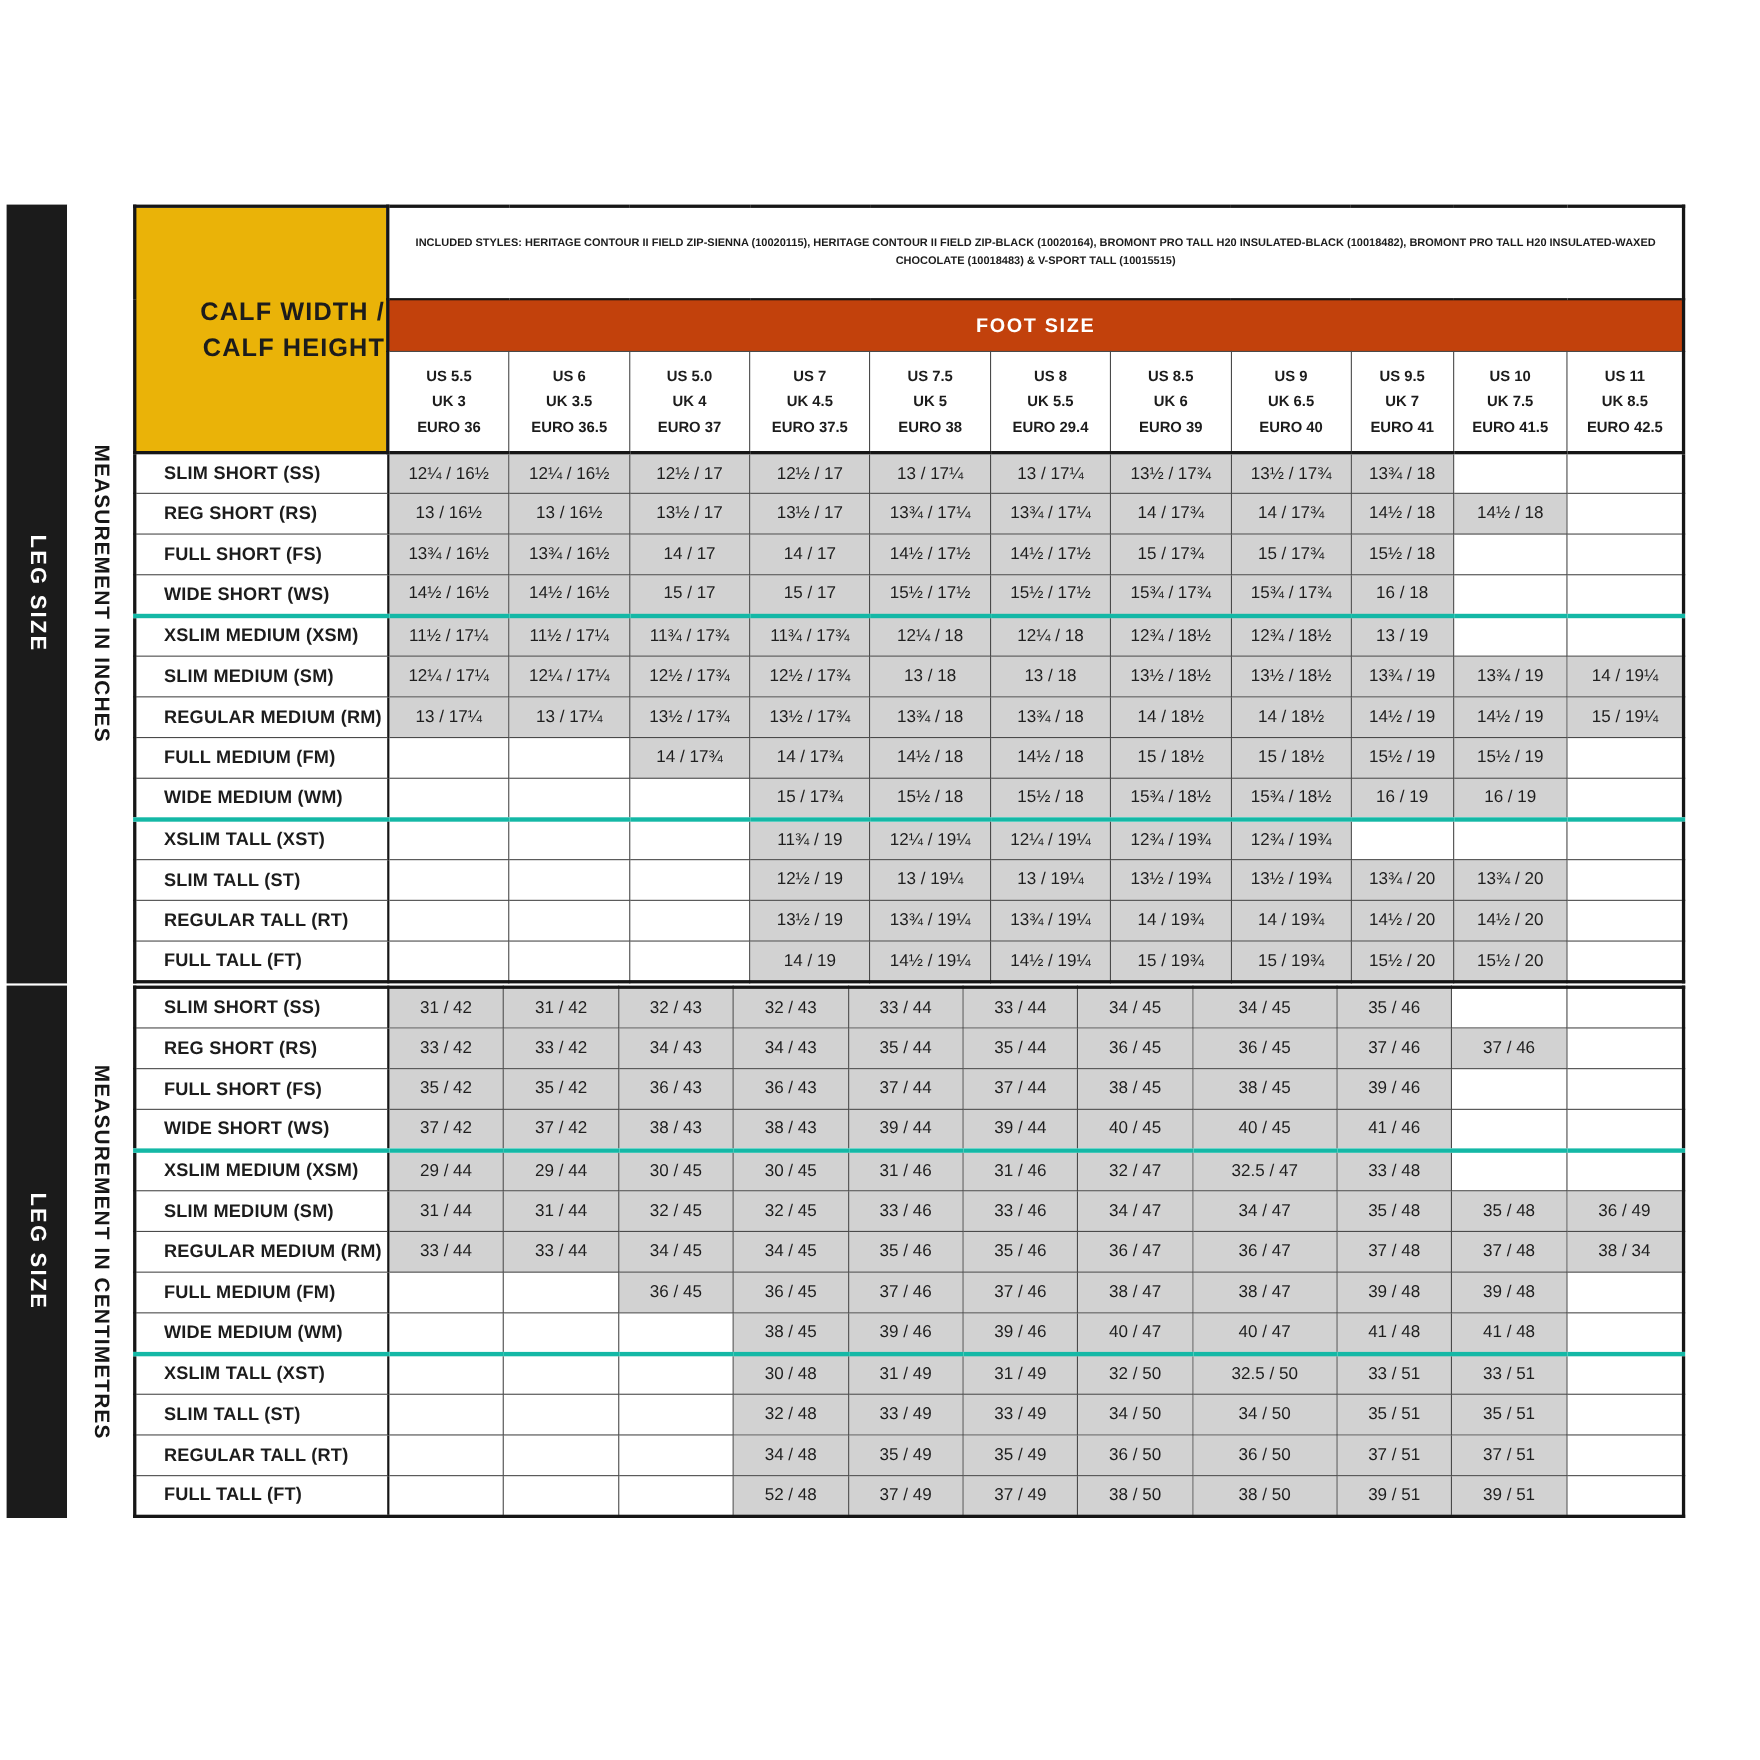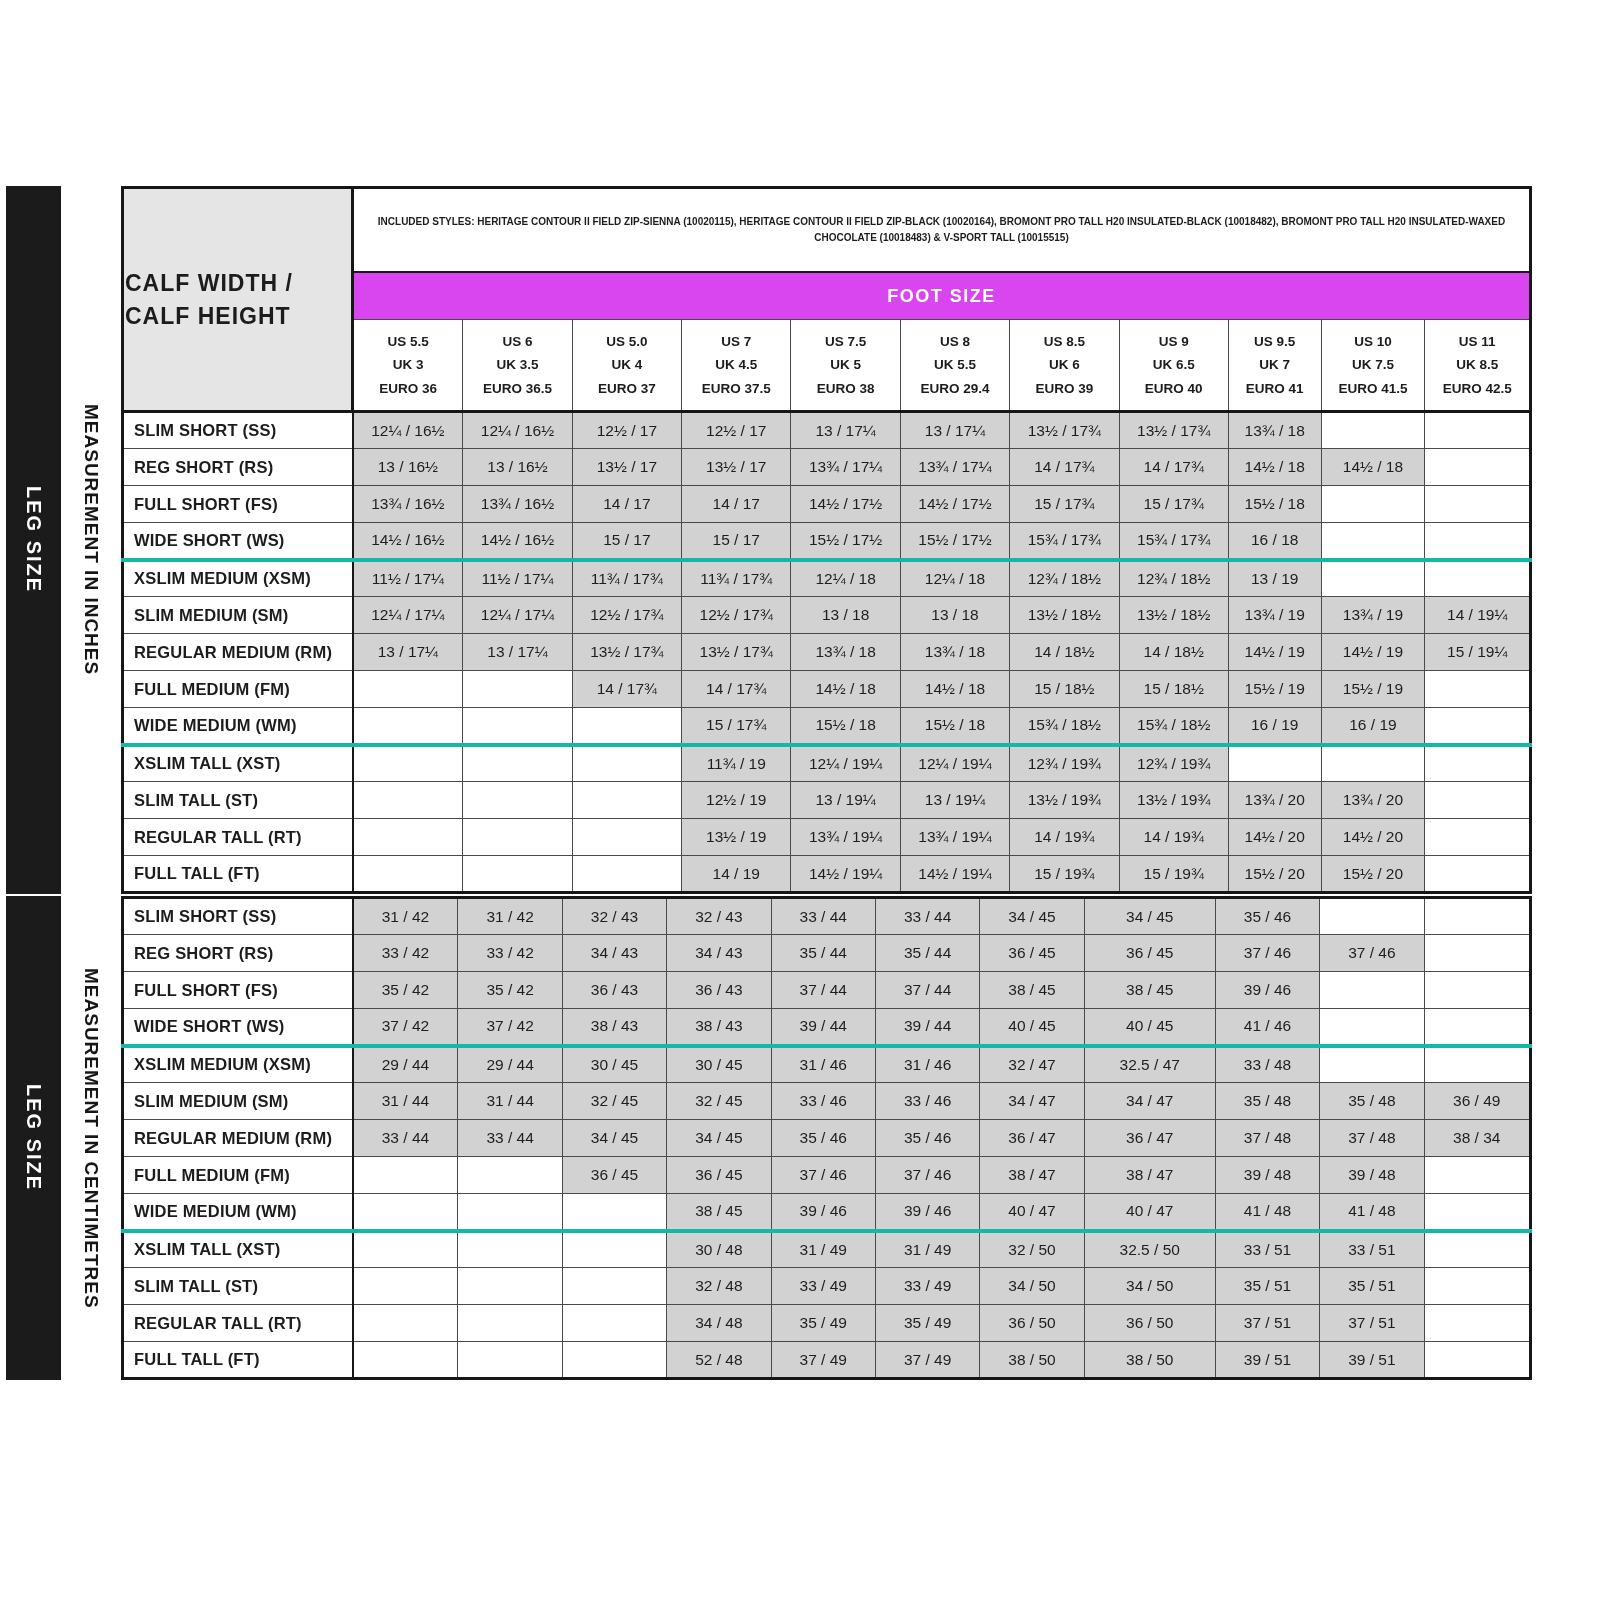--- a/index.html
+++ b/index.html
@@ -57,43 +57,43 @@
     flex: 1 1 auto;
     border-collapse: collapse;
     table-layout: fixed;
     border: 3px solid #161616;
   }
   col.c-label { width: 230px; }
 
   td { border: 1px solid #4a4a4a; overflow: hidden; }
 
   td.calf {
-    background: #e5e5e5;
+    background: #eab308;
     font-weight: bold;
     font-size: 23px;
     letter-spacing: 1px;
-    text-align: left;
+    text-align: right;
     vertical-align: middle;
     line-height: 1.4;
     white-space: pre-line;
     border: 3px solid #161616;
   }
   td.styles {
     background: #ffffff;
     font-weight: bold;
     font-size: 10px;
     line-height: 1.65;
     text-align: center;
     vertical-align: middle;
     padding: 4px 14px;
     height: 74px;
     border-bottom: 2px solid #161616;
   }
   td.footbar {
-    background: #d946ef;
+    background: #c2410c;
     color: #ffffff;
     font-weight: bold;
     font-size: 18px;
     letter-spacing: 1.5px;
     text-align: center;
     vertical-align: middle;
     height: 44px;
   }
   td.colhead {
     background: #ffffff;
@@ -106,21 +106,21 @@
     border-bottom: 3px solid #161616;
   }
   tr.datarow { height: 37px; }
   td.rowlabel {
     background: #ffffff;
     font-weight: bold;
     font-size: 16.5px;
     letter-spacing: 0.2px;
     text-align: left;
     vertical-align: middle;
-    padding-left: 10px;
+    padding-left: 25px;
     border-right: 2px solid #161616;
   }
   td.cell {
     background: #ffffff;
     text-align: center;
     vertical-align: middle;
     font-size: 15.5px;
     color: #1e1e1e;
   }
   td.cell.filled { background: #d2d2d2; }

